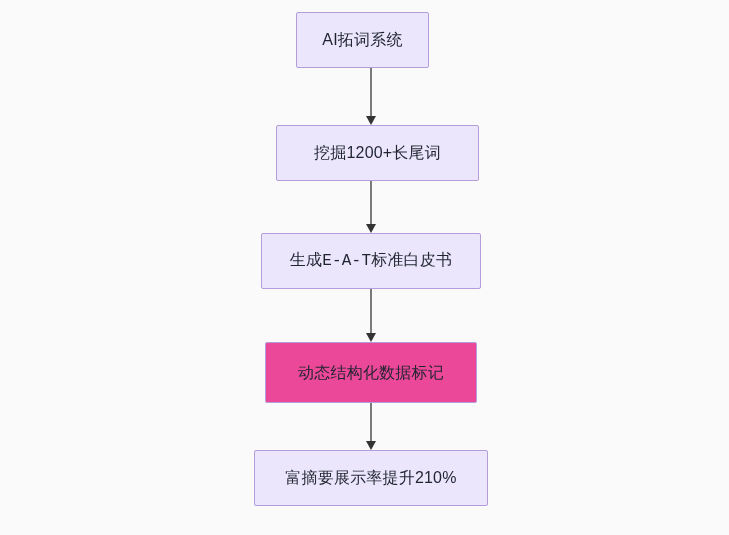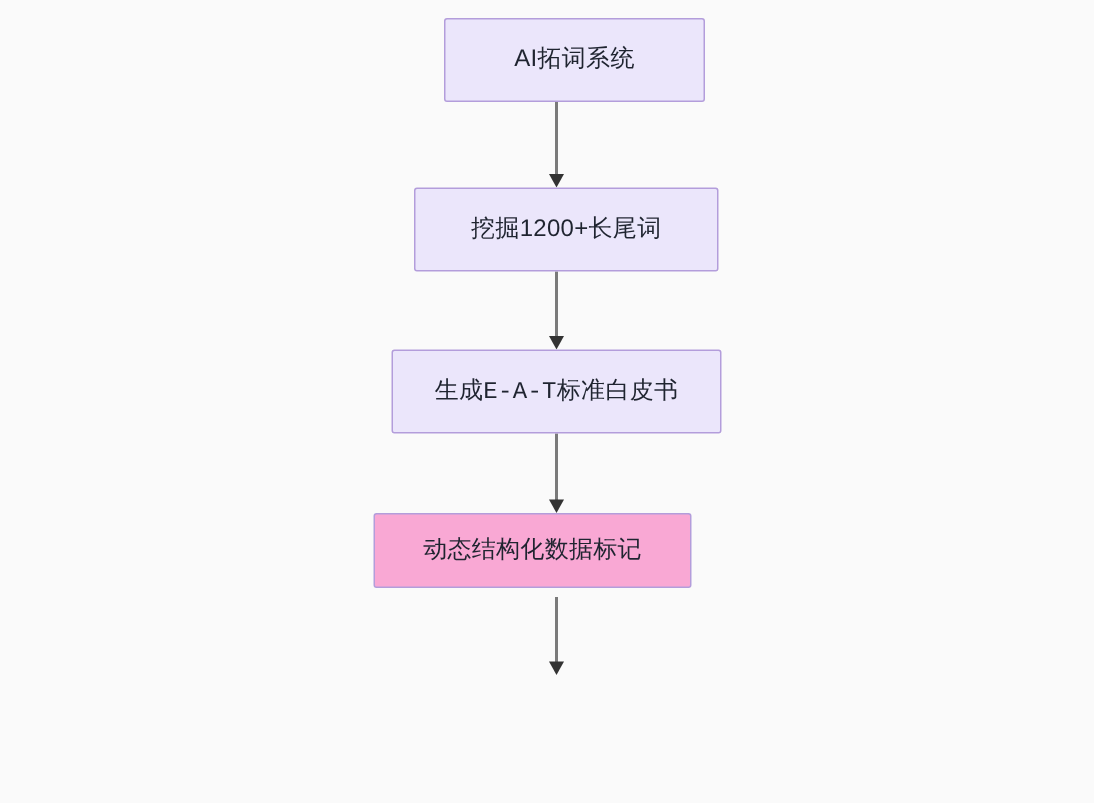--- a/index.html
+++ b/index.html
@@ -75,26 +75,29 @@
   </div>
   <div class="edge" id="edge-2" style="left: 366px; top: 289px; width: 10px; height: 53px;">
     <div class="edge-line" style="height: 45px; background: rgb(122, 122, 122);"></div>
     <div class="edge-head" style="border-top-color: rgb(51, 51, 51);"></div>
   </div>
   <div class="edge" id="edge-3" style="left: 366px; top: 398px; width: 10px; height: 52px;">
     <div class="edge-line" style="height: 44px; background: rgb(122, 122, 122);"></div>
     <div class="edge-head" style="border-top-color: rgb(51, 51, 51);"></div>
   </div>
 
-  <div class="node" id="node-0" style="left: 296px; top: 12px; width: 174px; height: 56px; background: rgb(235, 230, 251); border-color: rgb(179, 157, 219); color: rgb(31, 36, 48);">
+  <div class="node" id="node-0" style="left: 296px; top: 12px; width: 133px; height: 56px; background: rgb(235, 230, 251); border-color: rgb(179, 157, 219); color: rgb(31, 36, 48);">
     <span class="node-label">AI拓词系统</span>
   </div>
   <div class="node" id="node-1" style="left: 276px; top: 125px; width: 203px; height: 56px; background: rgb(235, 230, 251); border-color: rgb(179, 157, 219); color: rgb(31, 36, 48);">
     <span class="node-label">挖掘1200+长尾词</span>
   </div>
   <div class="node" id="node-2" style="left: 261px; top: 233px; width: 220px; height: 56px; background: rgb(235, 230, 251); border-color: rgb(179, 157, 219); color: rgb(31, 36, 48); font-family: Liberation Mono, monospace;">
     <span class="node-label">生成E-A-T标准白皮书</span>
   </div>
-  <div class="node" id="node-3" style="left: 249px; top: 342px; width: 212px; height: 50px; background: #f9a8d4; border-color: rgb(179, 157, 219); color: rgb(31, 36, 48);">
+  <div class="node" id="node-3" style="left: 265px; top: 342px; width: 212px; height: 61px; background: #ec4899; border-color: rgb(179, 157, 219); color: rgb(31, 36, 48);">
     <span class="node-label">动态结构化数据标记</span>
+  </div>
+  <div class="node" id="node-4" style="left: 254px; top: 450px; width: 234px; height: 56px; background: rgb(235, 230, 251); border-color: rgb(179, 157, 219); color: rgb(31, 36, 48);">
+    <span class="node-label">富摘要展示率提升210%</span>
   </div>
 
 </div>
 
 </body></html>

